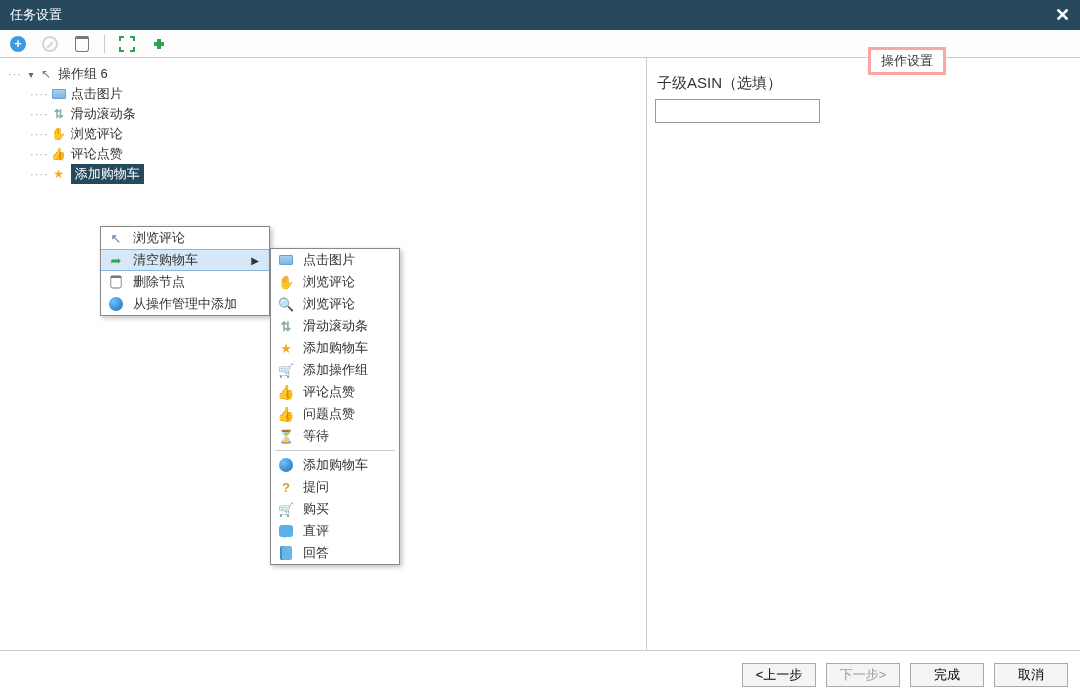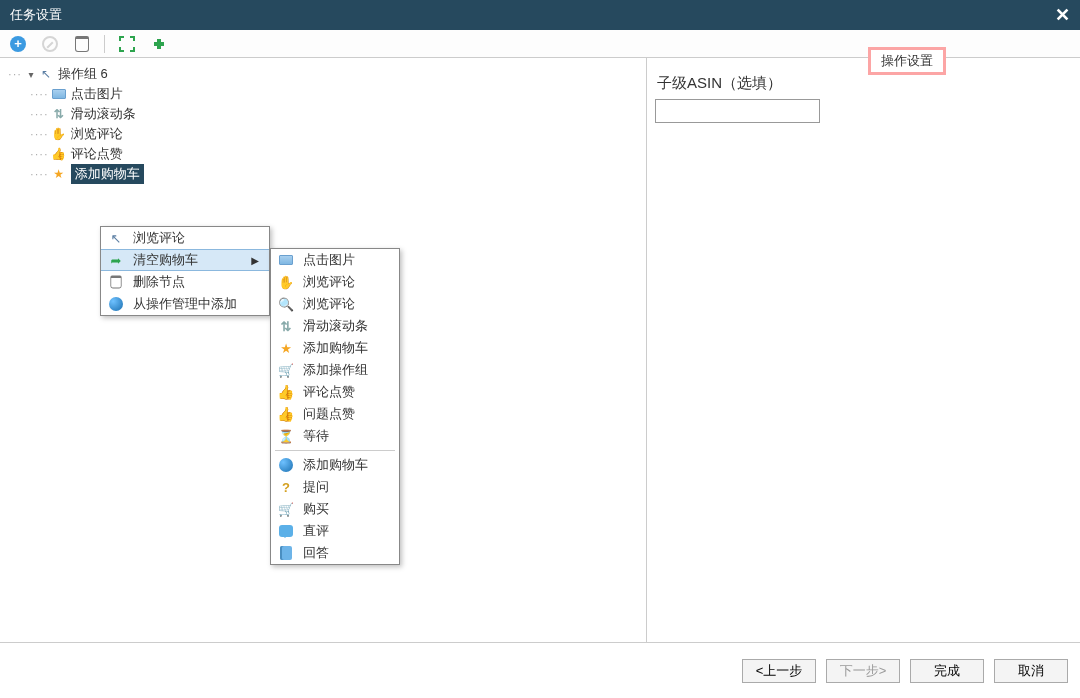--- a/index.html
+++ b/index.html
@@ -62,21 +62,21 @@
 .context-menu .cm-icon { width:18px; display:flex; align-items:center; justify-content:center; }
 .context-menu .cm-arrow { margin-left:auto; font-size:10px; color:#333; }
 .cm1 { left:100px; top:168px; width:170px; }
 .cm2 { left:270px; top:190px; width:130px; }
 .cm2 .divider { height:1px; background:#ccc; margin:3px 4px; }
 
 .op-tab { position:absolute; top:-11px; right:134px; background:#fff; border:3px solid #fca5a5; padding:2px 10px; font-size:13px; }
 .right-panel .field-label { margin:4px 0 6px 2px; font-size:15px; }
 .right-panel input[type=text] { width:165px; height:24px; border:1px solid #999; padding:0 4px; }
 
-.footer { position:absolute; bottom:0; left:0; right:0; height:56px; border-top:1px solid #ccc; display:flex; align-items:center; justify-content:flex-end; gap:10px; padding:0 12px; background:#fff; }
+.footer { position:absolute; bottom:0; left:0; right:0; height:48px; border-top:1px solid #ccc; display:flex; align-items:center; justify-content:flex-end; gap:10px; padding:0 12px; background:#fff; }
 .footer button { min-width:74px; height:24px; background:#f4f4f4; border:1px solid #aaa; font-size:13px; cursor:pointer; padding:0 8px; }
 .footer button:disabled { color:#999; }
 </style>
 </head>
 <body>
 
 <div class="titlebar">
   <span class="title">任务设置</span>
   <span class="close">✕</span>
 </div>

